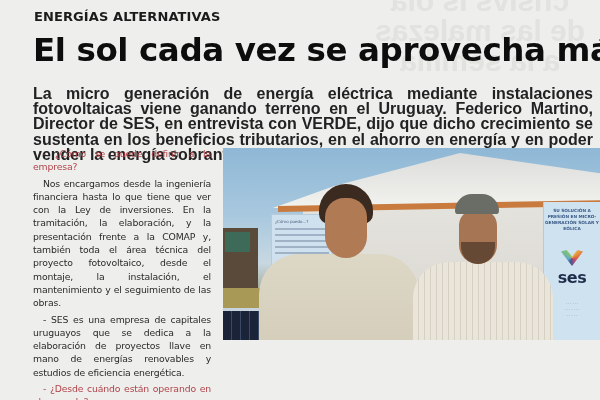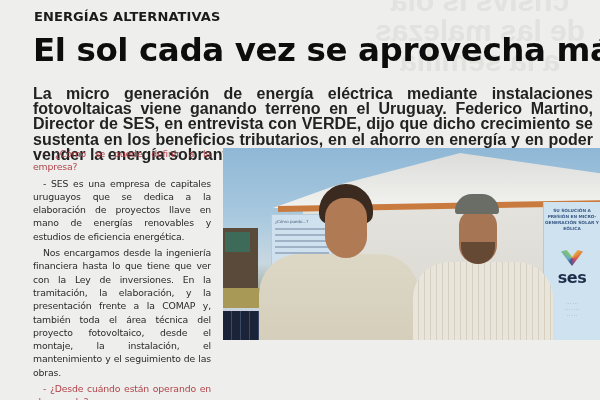--- a/index.html
+++ b/index.html
@@ -121,22 +121,22 @@
   <div>de las malezas</div>
   <div>a la semilla</div>
 </div>
 
 <div class="section-label">ENERGÍAS ALTERNATIVAS</div>
 <h1 class="headline">El sol cada vez se aprovecha más</h1>
 <p class="lead">La micro generación de energía eléctrica mediante instalaciones fotovoltaicas viene ganando terreno en el Uruguay. Federico Martino, Director de SES, en entrevista con VERDE, dijo que dicho crecimiento se sustenta en los beneficios tributarios, en el ahorro en energía y en poder vender la energía sobrante a UTE.</p>
 
 <div class="col">
   <p class="q">- ¿Cómo se puede definir a la empresa?</p>
+  <p>Nos encargamos desde la ingeniería financiera hasta lo que tiene que ver con la Ley de inversiones. En la tramitación, la elaboración, y la presentación frente a la COMAP y, también toda el área técnica del proyecto fotovoltaico, desde el montaje, la instalación, el mantenimiento y el seguimiento de las obras.</p>
   <p>- SES es una empresa de capitales uruguayos que se dedica a la elaboración de proyectos llave en mano de energías renovables y estudios de eficiencia energética.</p>
-  <p>Nos encargamos desde la ingeniería financiera hasta lo que tiene que ver con la Ley de inversiones. En la tramitación, la elaboración, y la presentación frente a la COMAP y, también toda el área técnica del proyecto fotovoltaico, desde el montaje, la instalación, el mantenimiento y el seguimiento de las obras.</p>
   <p class="q">- ¿Desde cuándo están operando en el mercado?</p>
 
 </div>
 
 <div class="photo">
   <div class="tent-roof"></div>
   <div class="tent-body"></div>
   <div class="tent-trim"></div>
   <div class="tractor"></div>
   <div class="grass"></div>

